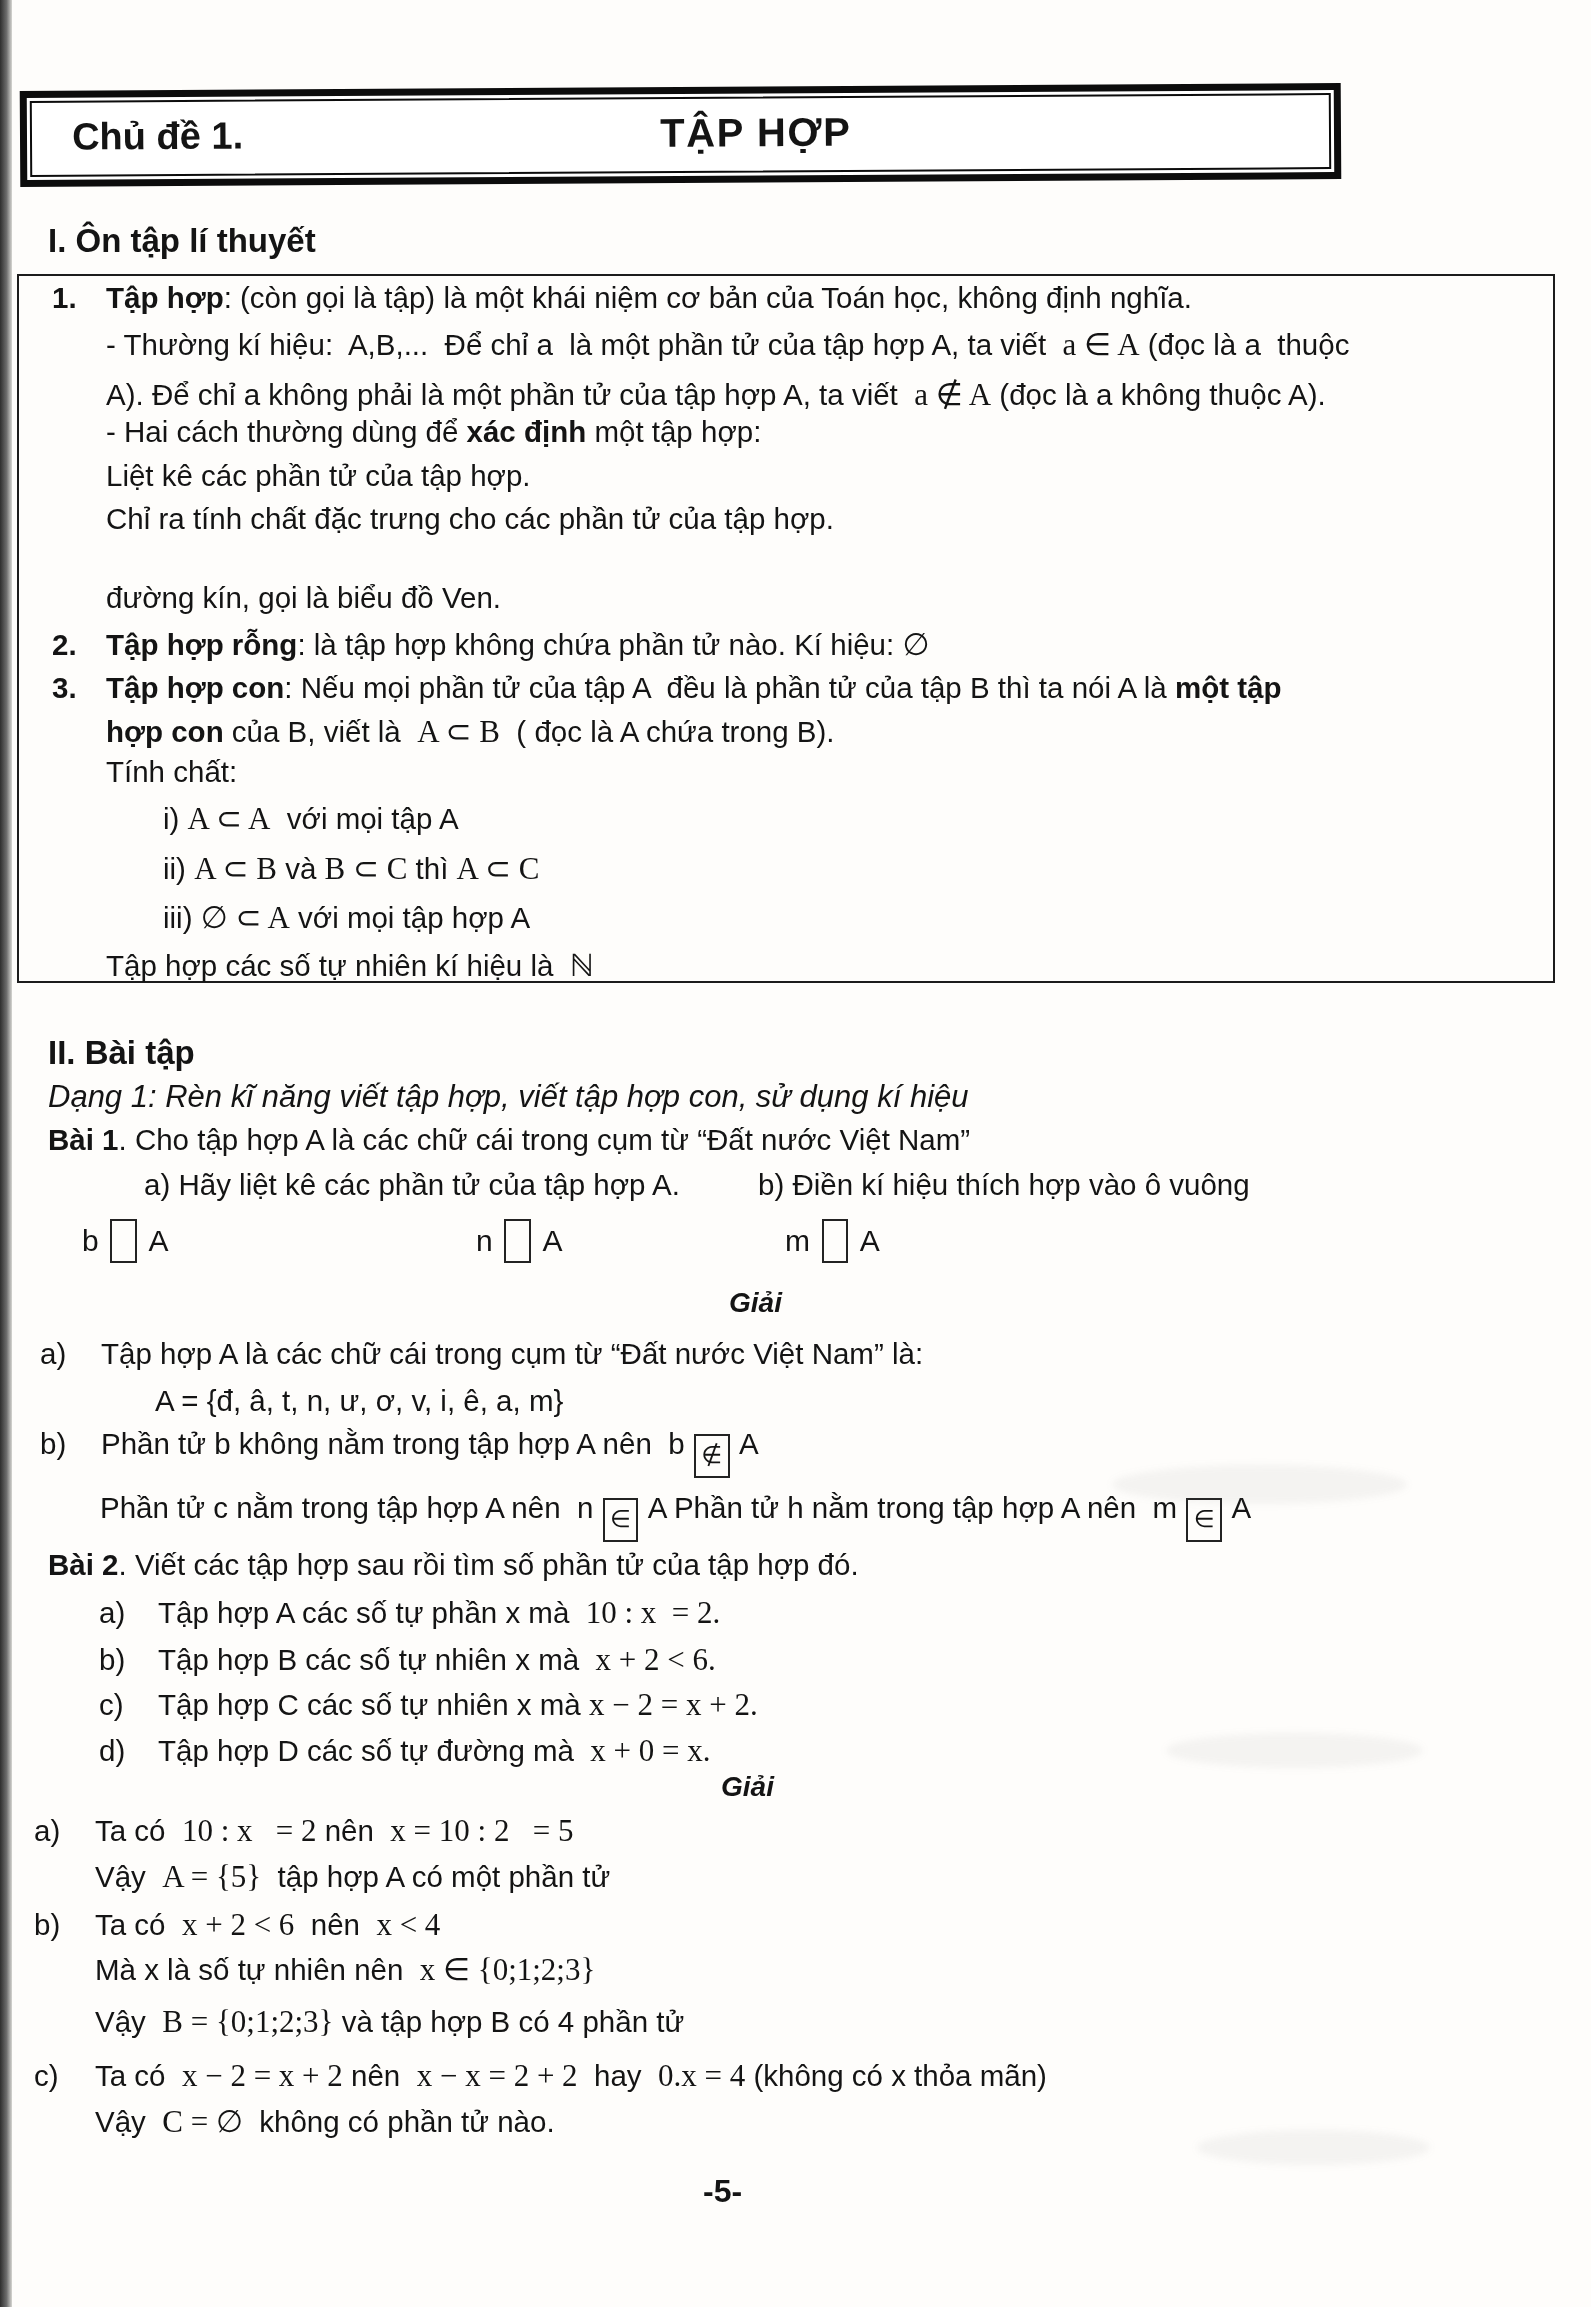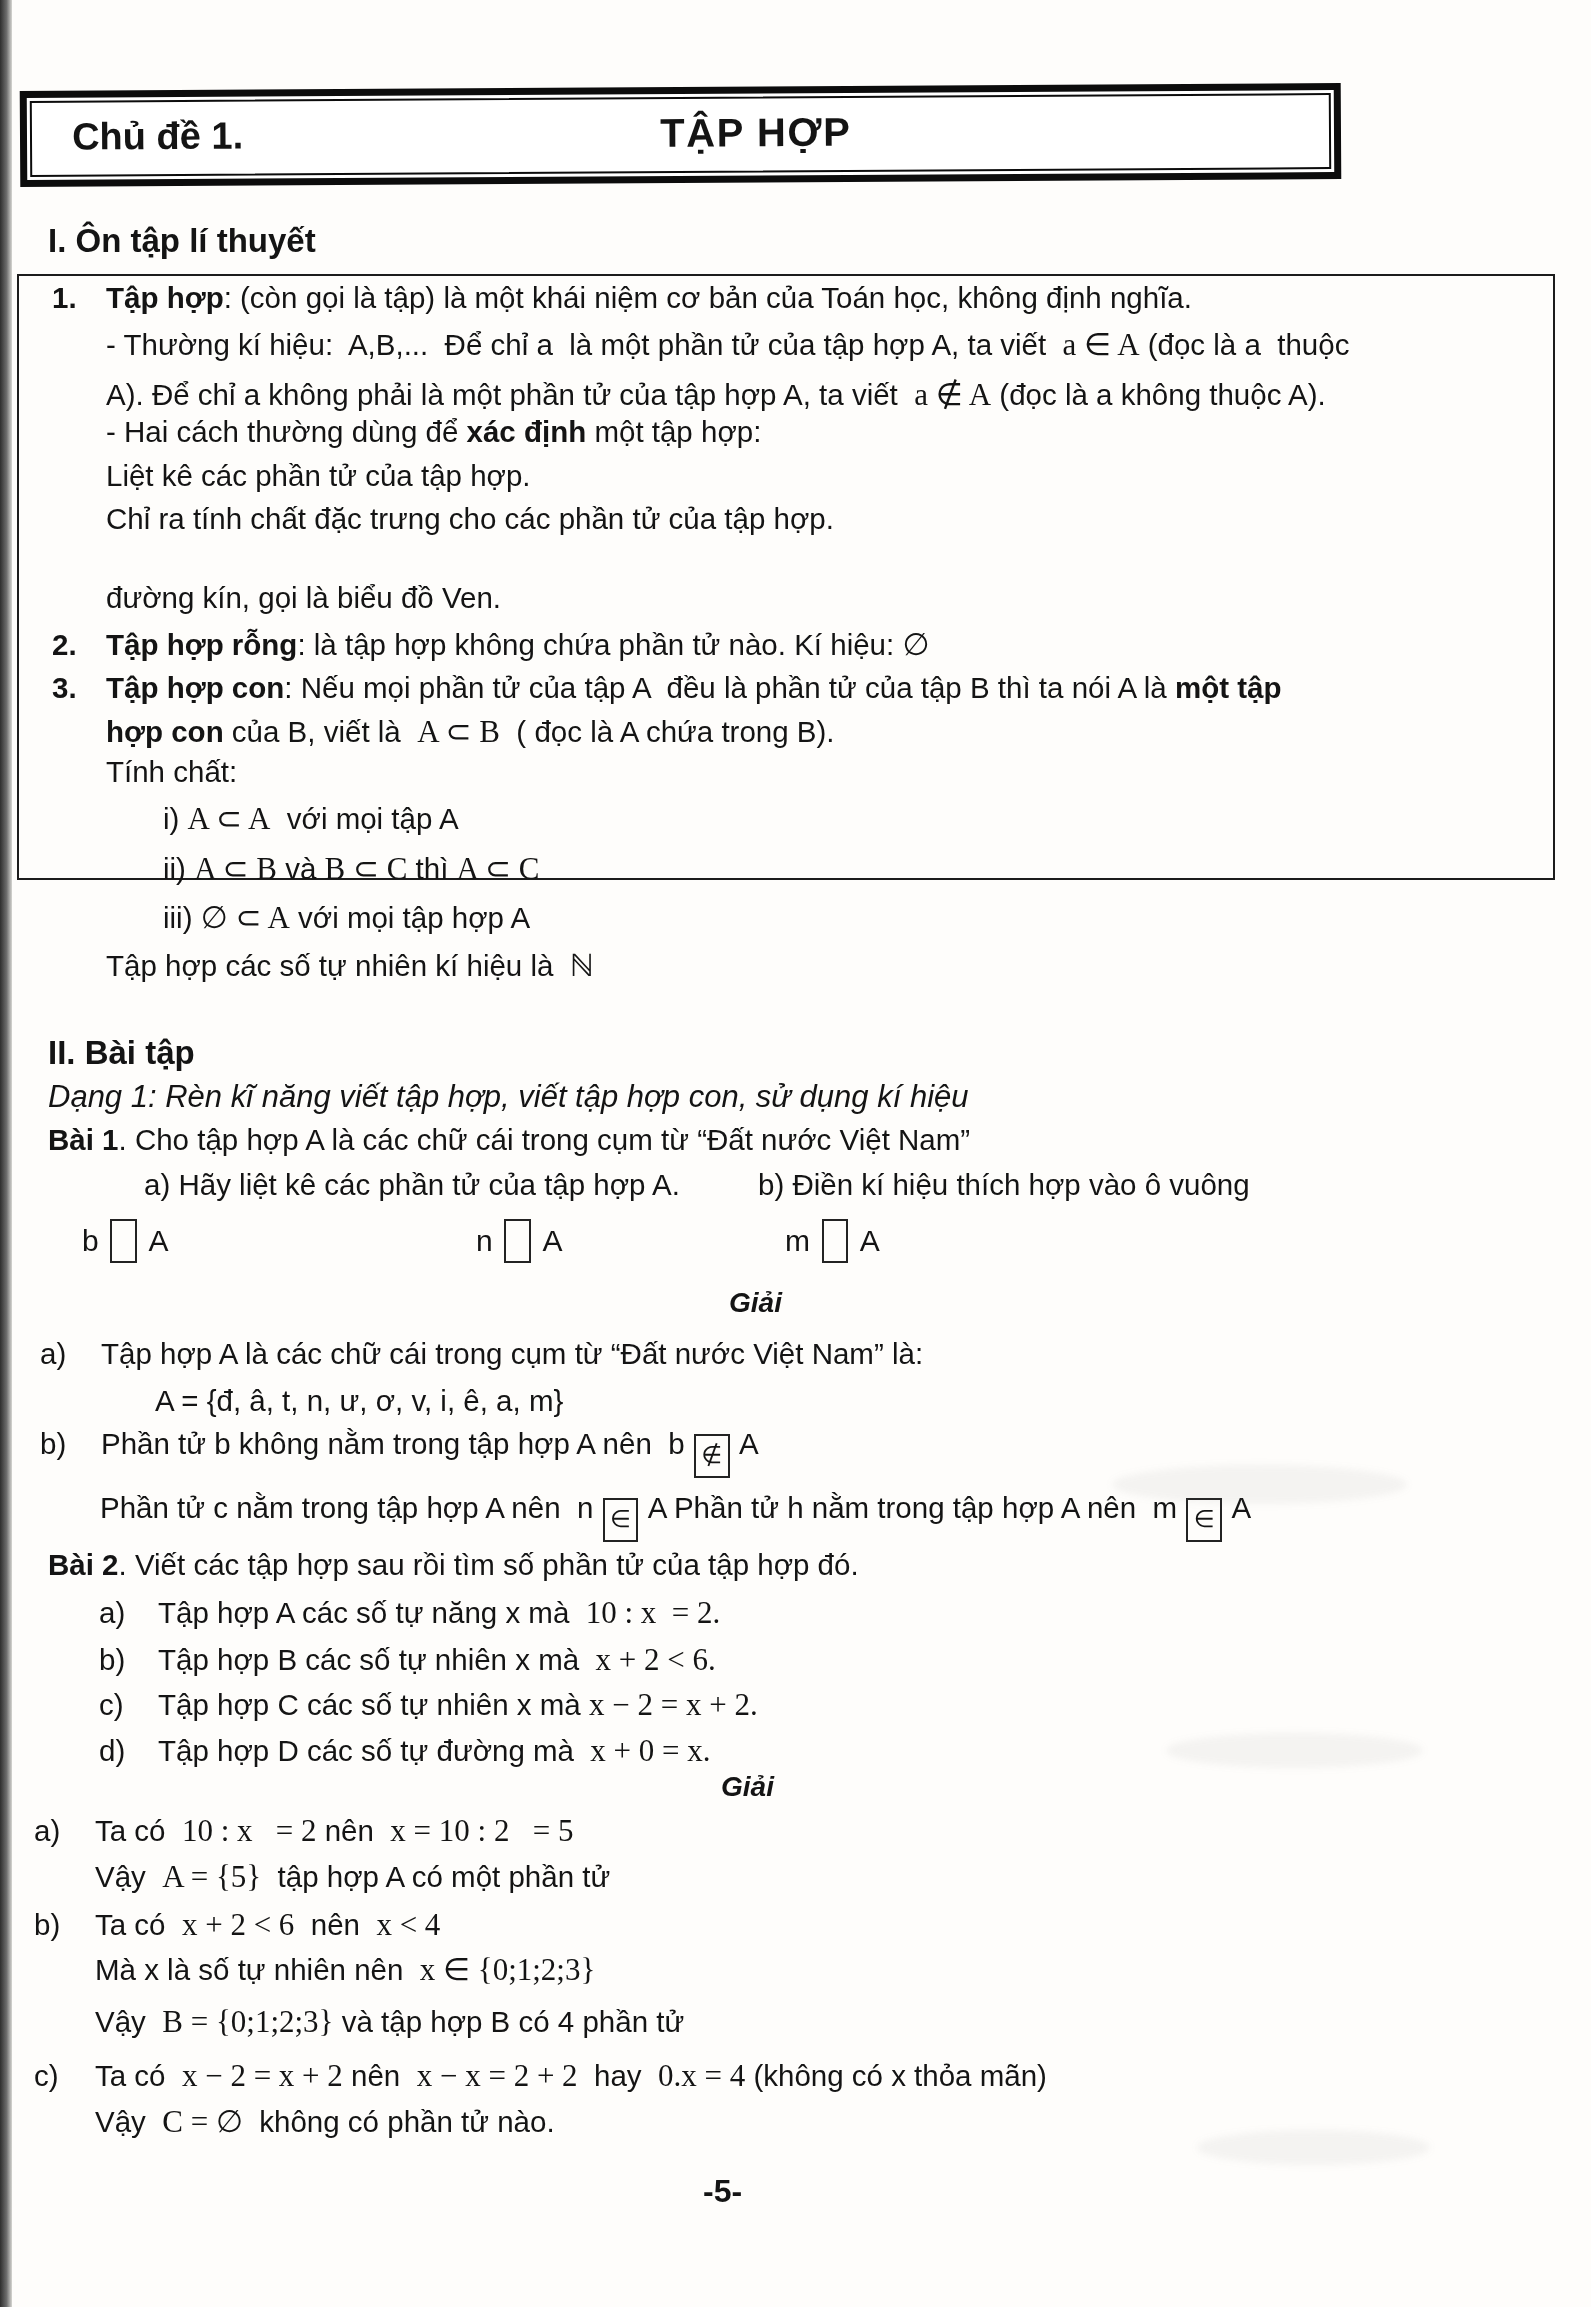--- a/index.html
+++ b/index.html
@@ -11,21 +11,21 @@
   .titlebox-inner{position:absolute;inset:3.1px;border:2.3px solid #0c0c0c}
   .topic{position:absolute;left:40px;top:50%;transform:translateY(-54%);font-size:38px;font-weight:bold}
   .title{position:absolute;left:628px;top:50%;transform:translateY(-54%);font-size:40px;font-weight:bold;letter-spacing:1.6px}
   .pline{position:absolute;font-size:29.5px;white-space:pre}
   .h1{font-size:33px;font-weight:bold}
   .bi{font-weight:normal;font-style:italic}
   .b{font-weight:bold}
   .i{font-style:italic}
   .m{font-family:"Liberation Serif",serif;font-size:31px}
   .giai{font-size:28px;font-weight:bold;font-style:italic}
-  .tbox{position:absolute;left:17px;top:274px;width:1538px;height:606px;border:2.3px solid #1c1c1c;background:transparent}
+  .tbox{position:absolute;left:17px;top:274px;width:1538px;height:709px;border:2.3px solid #1c1c1c;background:transparent}
   .tline{position:absolute;font-size:29.5px;white-space:pre}
   .num{display:inline-block;width:54px;font-weight:bold}
   .lbl{display:inline-block;width:61px}
   .lbl2{display:inline-block;width:59px}
   .sqbox{display:inline-block;border:2.3px solid #232323;font-family:"Liberation Serif",serif;font-size:24px;line-height:1;padding:7px 5.4px 8.6px;margin:0 9.3px;vertical-align:-9.3px}
   .grp{position:absolute;display:flex;align-items:center;gap:11.7px;font-size:30px}
   .fsq{display:inline-block;width:26.4px;height:44px;border:2.3px solid #232323}
   .pageno{font-size:32px;font-weight:bold}
   .smudge{position:absolute;background:rgba(110,110,110,.07);border-radius:50%;filter:blur(3.9px)}
 </style>
@@ -85,21 +85,21 @@
   </div>
 
   <div class="pline giai" style="top:1287px;left:729px">Giải</div>
 
   <div class="pline" style="top:1337px;left:40px"><span class="lbl">a)</span><span>Tập hợp A là các chữ cái trong cụm từ “Đất nước Việt Nam” là:</span></div>
   <div class="pline" style="top:1384px;left:155px"><span>A = {đ, â, t, n, ư, ơ, v, i, ê, a, m}</span></div>
   <div class="pline" style="top:1491px;left:100px"><span>Phần tử c nằm trong tập hợp A nên  n</span><span class="sqbox">∈</span><span>A Phần tử h nằm trong tập hợp A nên  m</span><span class="sqbox">∈</span><span>A</span></div>
   <div class="pline" style="top:1427px;left:40px"><span class="lbl">b)</span><span>Phần tử b không nằm trong tập hợp A nên  b</span><span class="sqbox">∉</span><span>A</span></div>
 
   <div class="pline" style="top:1548px;left:48px"><span class="b">Bài 2</span><span>. Viết các tập hợp sau rồi tìm số phần tử của tập hợp đó.</span></div>
-  <div class="pline" style="top:1595px;left:99px"><span class="lbl2">a)</span><span>Tập hợp A các số tự năng x mà  </span><span class="m">10 : x  = 2.</span></div>
+  <div class="pline" style="top:1595px;left:99px"><span class="lbl2">a)</span><span>Tập hợp A các số tự phần x mà  </span><span class="m">10 : x  = 2.</span></div>
   <div class="pline" style="top:1642px;left:99px"><span class="lbl2">b)</span><span>Tập hợp B các số tự nhiên x mà  </span><span class="m">x + 2 &lt; 6.</span></div>
   <div class="pline" style="top:1687px;left:99px"><span class="lbl2">c)</span><span>Tập hợp C các số tự nhiên x mà </span><span class="m">x − 2 = x + 2.</span></div>
   <div class="pline" style="top:1733px;left:99px"><span class="lbl2">d)</span><span>Tập hợp D các số tự đường mà  </span><span class="m">x + 0 = x.</span></div>
 
   <div class="pline giai" style="top:1771px;left:721px">Giải</div>
 
   <div class="pline" style="top:1813px;left:34px"><span class="lbl">a)</span><span>Ta có  </span><span class="m">10 : x   = 2</span><span> nên  </span><span class="m">x = 10 : 2   = 5</span></div>
   <div class="pline" style="top:1859px;left:95px"><span>Vậy  </span><span class="m">A = {5}</span><span>  tập hợp A có một phần tử</span></div>
   <div class="pline" style="top:1907px;left:34px"><span class="lbl">b)</span><span>Ta có  </span><span class="m">x + 2 &lt; 6</span><span>  nên  </span><span class="m">x &lt; 4</span></div>
   <div class="pline" style="top:1951px;left:95px"><span>Mà x là số tự nhiên nên  </span><span class="m">x ∈ {0;1;2;3}</span></div>

